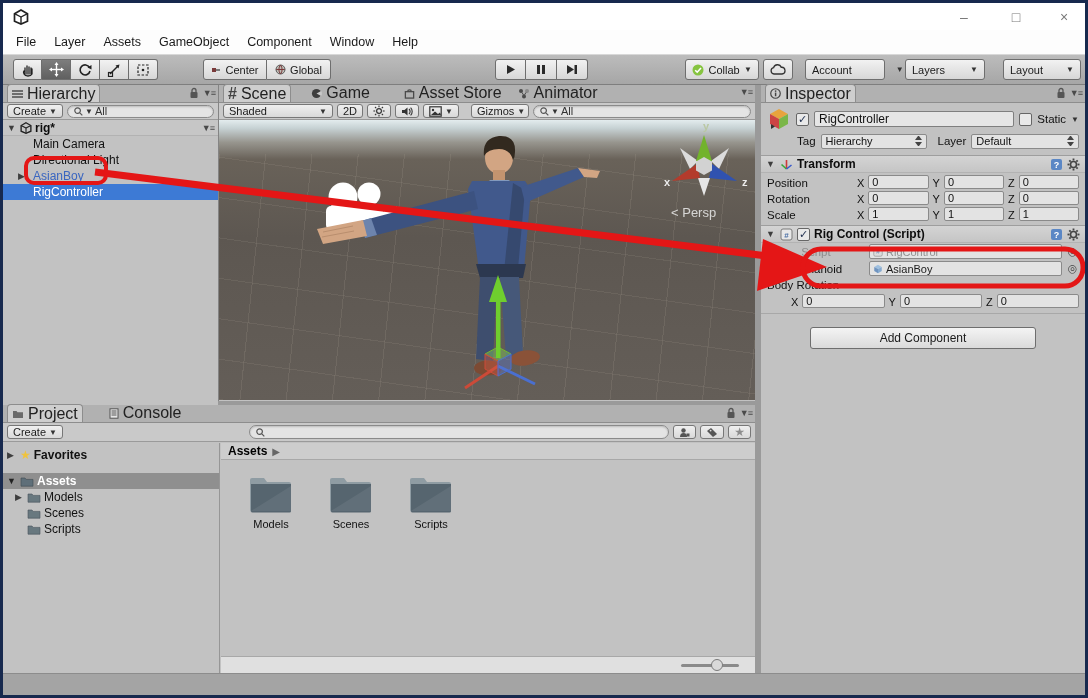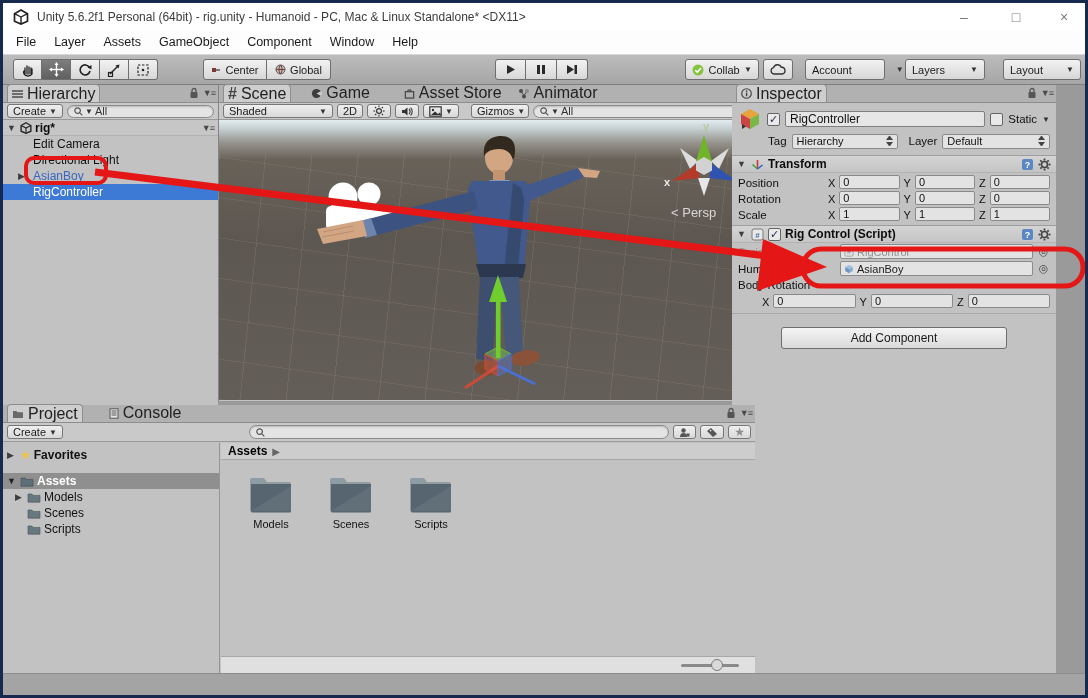--- a/index.html
+++ b/index.html
@@ -51,27 +51,27 @@
   .scene-toolbar { height:17px; background:#c9c9c9; border-bottom:1px solid #9a9a9a; display:flex; align-items:center; gap:4px; padding:0 4px; }
   .viewport { position:relative; width:100%; height:280px; overflow:hidden;
     background:linear-gradient(180deg,#e3ecee 0%,#c6d1d3 3%,#97958e 8%,#696259 14%,#5d5751 42%,#645e58 100%); }
   .gridlines { position:absolute; inset:0; opacity:.5;
     background-image:repeating-linear-gradient(96deg, rgba(175,165,152,.35) 0 1px, transparent 1px 46px),
                      repeating-linear-gradient(8deg, rgba(175,165,152,.28) 0 1px, transparent 1px 40px);
     top:34px; }
   .persp { position:absolute; left:452px; top:85px; color:rgba(235,235,235,.85); font-size:13px; }
 
   
-  .inspector { left:729px; top:82px; width:324px; height:588px; }
+  .inspector { left:758px; top:82px; width:324px; height:588px; }
   .insp-body { padding:4px 0 0 0; }
   .irow { display:flex; align-items:center; padding:0 6px; }
   .headrow { height:24px; gap:5px; }
   .namefld { flex:1; height:16px; background:#e6e6e6; border:1px solid #7f7f7f; border-radius:2px; font-size:12px; color:#111; padding:0 4px; display:flex; align-items:center; }
   .cb { width:13px; height:13px; background:#e9e9e9; border:1px solid #666; border-radius:2px; font-size:11px; line-height:11px; text-align:center; color:#1c2c4c; font-weight:bold; }
-  .lbl { font-size:11.5px; color:#111; }
+  .lbl { font-size:11.5px; color:#111;text-align:center; }
   .lbl-grey { color:#8c8c8c; }
   .tagrow { height:20px; gap:5px; }
   .dd { height:15px; background:#e3e3e3; border:1px solid #8a8a8a; border-radius:2px; font-size:11px; color:#111; display:flex; align-items:center; justify-content:space-between; padding:0 4px; }
   .spin { display:inline-block; width:7px; }
   .spin::before { content:""; display:block; border-left:3px solid transparent; border-right:3px solid transparent; border-bottom:4px solid #444; margin-bottom:2px; }
   .spin::after { content:""; display:block; border-left:3px solid transparent; border-right:3px solid transparent; border-top:4px solid #444; }
   .comphead { height:18px; background:linear-gradient(#d4d4d4,#c5c5c5); border-top:1px solid #9e9e9e; border-bottom:1px solid #b3b3b3; display:flex; align-items:center; gap:4px; padding:0 5px; margin-top:4px; }
   .comphead b { font-size:12px; color:#0d0d0d; flex:1; }
   .trow { height:16px; display:flex; align-items:flex-end; gap:4px; padding:0 6px; }
   .tlabel { width:86px; font-size:11.5px; color:#111; }
@@ -114,21 +114,20 @@
 
 <div id="app">
 
   <div class="abs titlebar">
     <svg class="ico" width="16" height="16" viewBox="0 0 16 16">
         <polygon points="8,1 14.5,4.7 14.5,12.3 8,15 1.5,12.3 1.5,4.7" fill="none" stroke="#222" stroke-width="1.7"></polygon>
         <line x1="8" y1="8" x2="8" y2="15" stroke="#222" stroke-width="1.4"></line>
         <line x1="8" y1="8" x2="14.5" y2="4.7" stroke="#222" stroke-width="1.4"></line>
         <line x1="8" y1="8" x2="1.5" y2="4.7" stroke="#222" stroke-width="1.4"></line>
       </svg>
-    <span class="titletext">Unity 5.6.2f1 Personal (64bit) - rig.unity - Humanoid - PC, Mac &amp; Linux Standalone* &lt;DX11&gt;</span>
     <span class="winctrl" style="right:104px;">–</span>
     <span class="winctrl" style="right:52px;">□</span>
     <span class="winctrl" style="right:4px;">×</span>
   </div>
 
   <div class="abs menubar">
     <span class="menuitem">File</span>
     <span class="menuitem">Layer</span>
     <span class="menuitem">Assets</span>
     <span class="menuitem">GameObject</span>
@@ -278,21 +277,21 @@
       <span class="fold">▼</span>
       <svg class="ico" width="12" height="12" viewBox="0 0 16 16">
           <polygon points="8,1 14.5,4.7 14.5,12.3 8,15 1.5,12.3 1.5,4.7" fill="none" stroke="#222" stroke-width="1.8"></polygon>
           <line x1="8" y1="8" x2="8" y2="15" stroke="#222" stroke-width="1.5"></line>
           <line x1="8" y1="8" x2="14.5" y2="4.7" stroke="#222" stroke-width="1.5"></line>
           <line x1="8" y1="8" x2="1.5" y2="4.7" stroke="#222" stroke-width="1.5"></line>
         </svg>
       <b>rig*</b>
       <span class="menuglyph" style="position:absolute; right:4px;">▼≡</span>
     </div>
-    <div class="hrow">Edit Camera</div>
+    <div class="hrow">Main Camera</div>
     <div class="hrow">Directional Light</div>
     <div class="hrow row-prefab">
         <span class="fold">▶</span>
         <span>AsianBoy</span>
       </div>
     <div class="hrow row-selected">RigController</div>
   </div>
 
   <div class="abs panel sceneview">
     <div class="tabbar">

